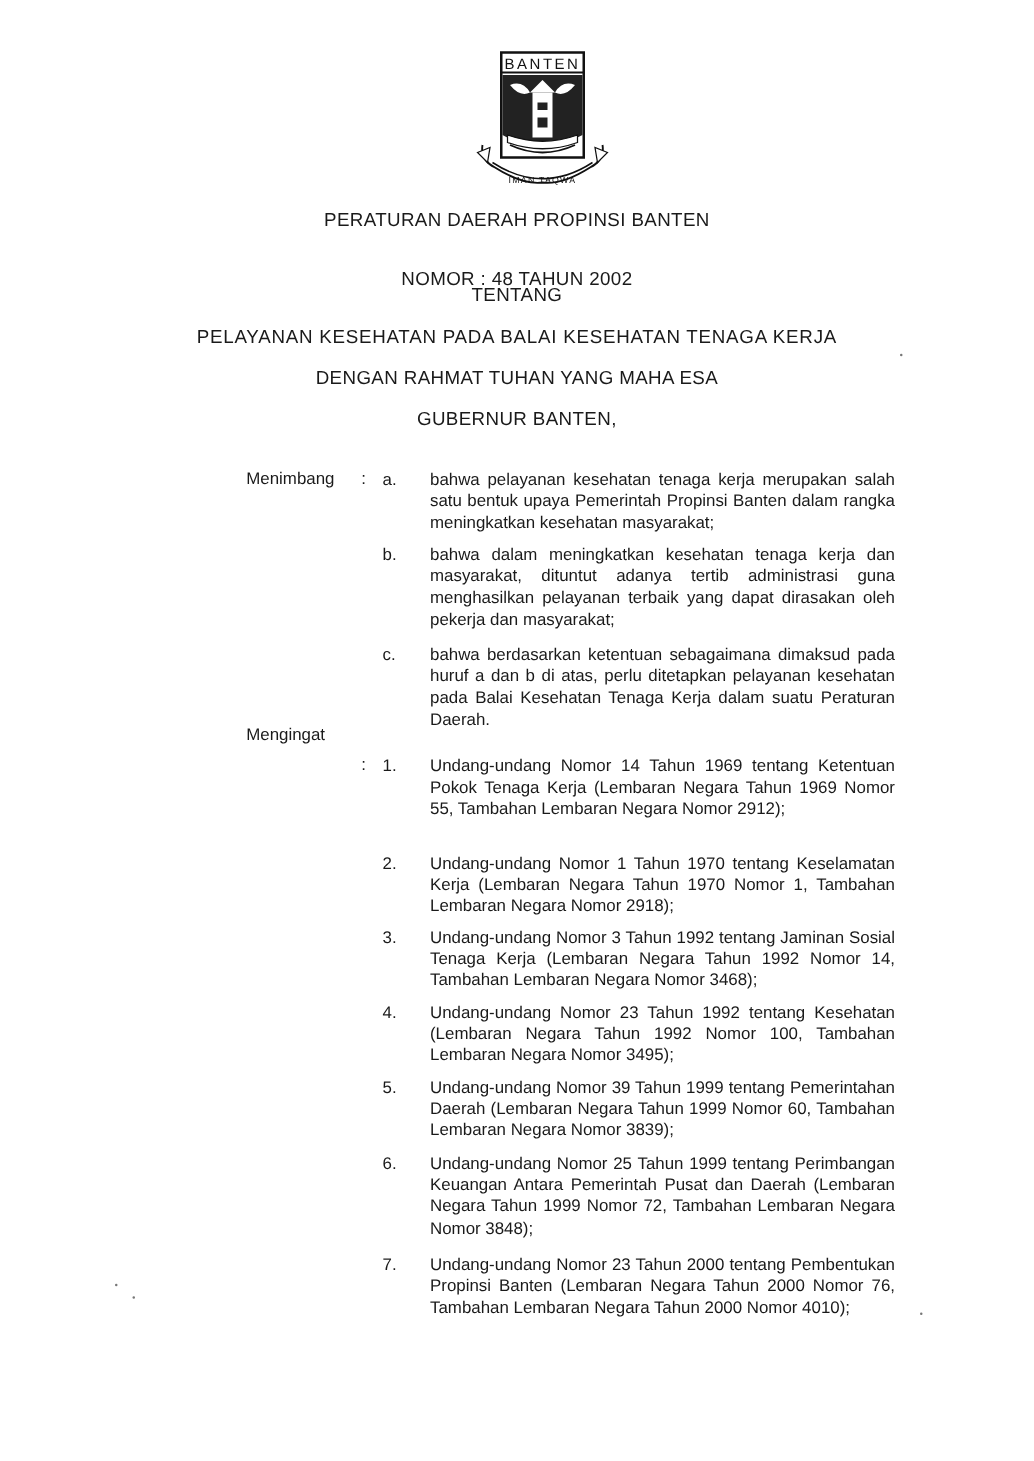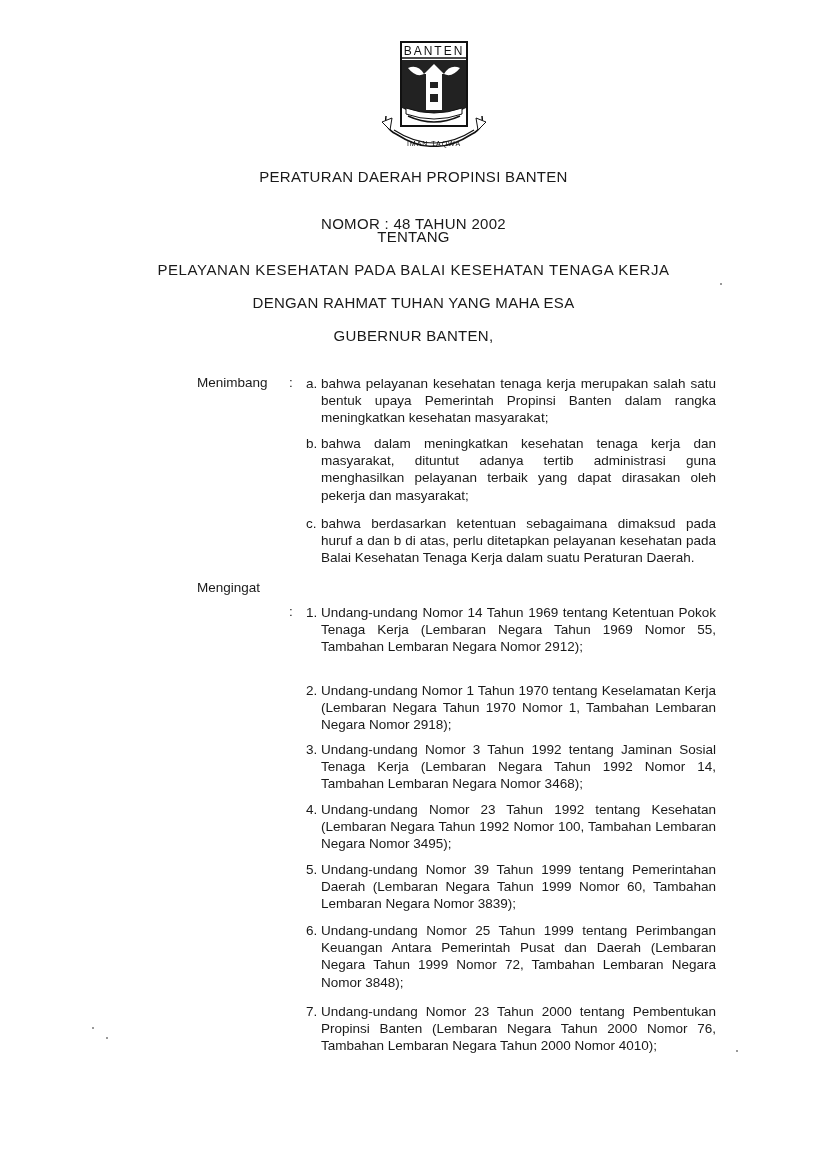--- a/index.html
+++ b/index.html
@@ -8,21 +8,21 @@
   .page { position:absolute; left:0; top:0; width:690px; height:1169px; }
 
   .logo { position:absolute; left:378px; top:38px; width:112px; height:118px; }
 
   .center { position:absolute; left:0; width:827px; text-align:center; font-size:15px; letter-spacing:0.3px; }
 
   .label { position:absolute; left:162px; font-size:13.5px;margin-left:35px; }
   .colon { position:absolute; left:289px; font-size:13.5px; }
   .item { position:absolute; left:306px; width:410px; font-size:13.5px; line-height:17.2px; }
   .item .mk { position:absolute; left:0; top:0; width:26px; }
-  .item .tx { margin-left:15px; text-align:justify; text-align-last:left; }
+  .item .tx { margin-left:38px; text-align:justify; text-align-last:left; }
 
   .speck { position:absolute; width:2px; height:2px; background:#777; border-radius:1px; }
 </style>
 </head>
 <body>
 
 <div class="page">
 
   <div class="logo">
     <svg width="112" height="118" viewBox="0 0 112 118">

